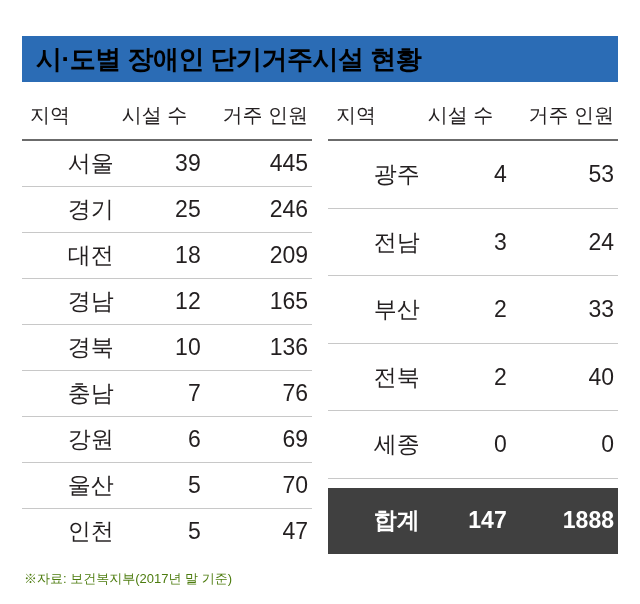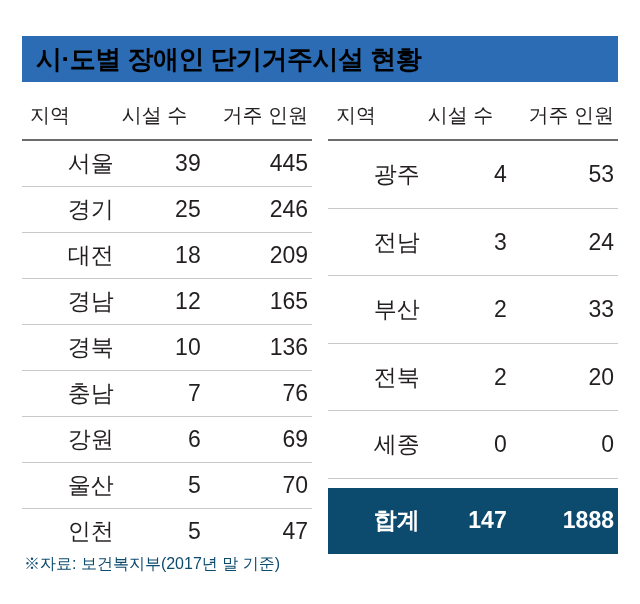--- a/index.html
+++ b/index.html
@@ -73,34 +73,34 @@
     text-align: right;
     padding-left: 8px;
   }
   .tbl td.num {
     text-align: right;
   }
   .tbl tr:last-child td {
     border-bottom: none;
   }
   .tbl tr.total td {
-    background: #0c4a6e;
+    background: #404040;
     color: #ffffff;
     font-weight: bold;
     border-bottom: none;
   }
   .spacer-row td {
     border-bottom: none !important;
     height: 9px;
     padding: 0 !important;
   }
   .source {
-    margin-top: 0;
-    font-size: 16px;
-    color: #0c4a6e;
+    margin-top: 16px;
+    font-size: 13px;
+    color: #4d7c0f;
     padding-left: 2px;
     white-space: nowrap;
   }
 </style>
 </head>
 <body>
 
 <div class="page">
 
   <div class="title-bar">
@@ -196,21 +196,21 @@
           <td class="num">24</td>
         </tr>
         <tr>
           <td class="region">부산</td>
           <td class="num">2</td>
           <td class="num">33</td>
         </tr>
         <tr>
           <td class="region">전북</td>
           <td class="num">2</td>
-          <td class="num">20</td>
+          <td class="num">40</td>
         </tr>
         <tr>
           <td class="region">세종</td>
           <td class="num">0</td>
           <td class="num">0</td>
         </tr>
         <tr class="spacer-row">
           <td></td>
           <td></td>
           <td></td>

